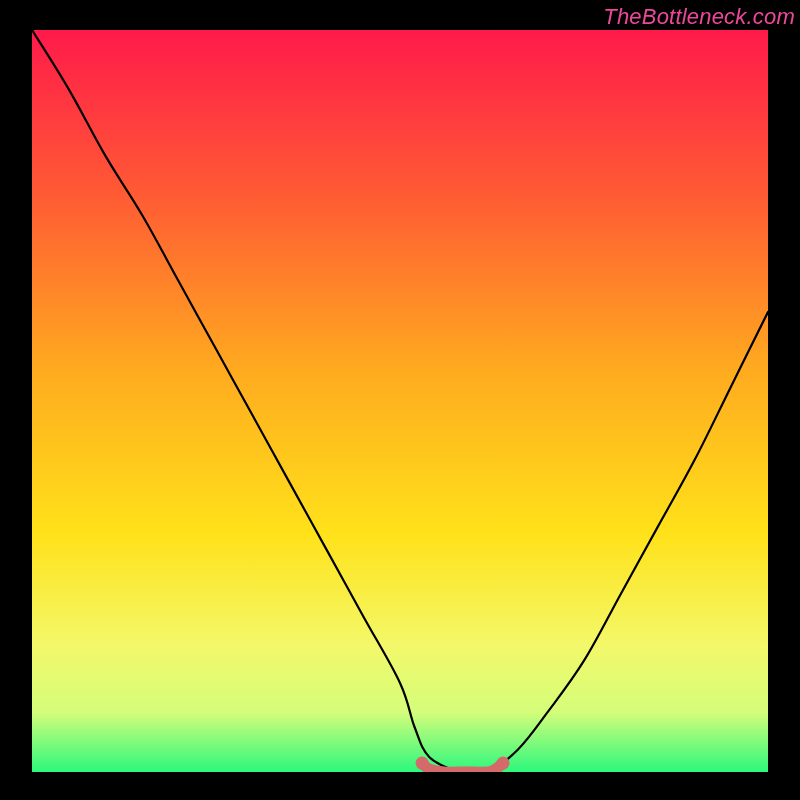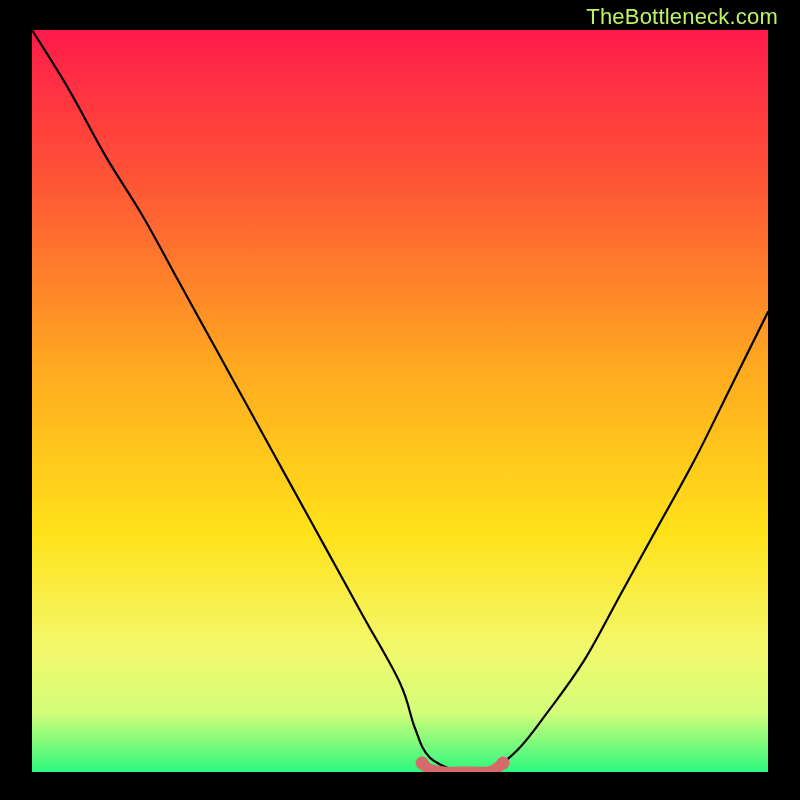--- a/index.html
+++ b/index.html
@@ -6,27 +6,28 @@
   html, body { width: 800px; height: 800px; overflow: hidden; background: #000; }
   .container {
     position: relative;
     width: 800px;
     height: 800px;
     background: #000;
   }
   .watermark {
     position: absolute;
     top: 4px;
-    right: 22px;
+    right: 5px;
     font-family: Arial, Helvetica, sans-serif;
     font-size: 22px;
     font-weight: 500;
-    color: #bef264;
+    color: #ec4899;
     letter-spacing: 0.2px;
     z-index: 10;
+    font-style: italic;
   }
   .plot-outer {
     position: absolute;
     left: 32px;
     top: 30px;
     width: 736px;
     height: 742px;
     background: #000;
   }
   svg.chart {

